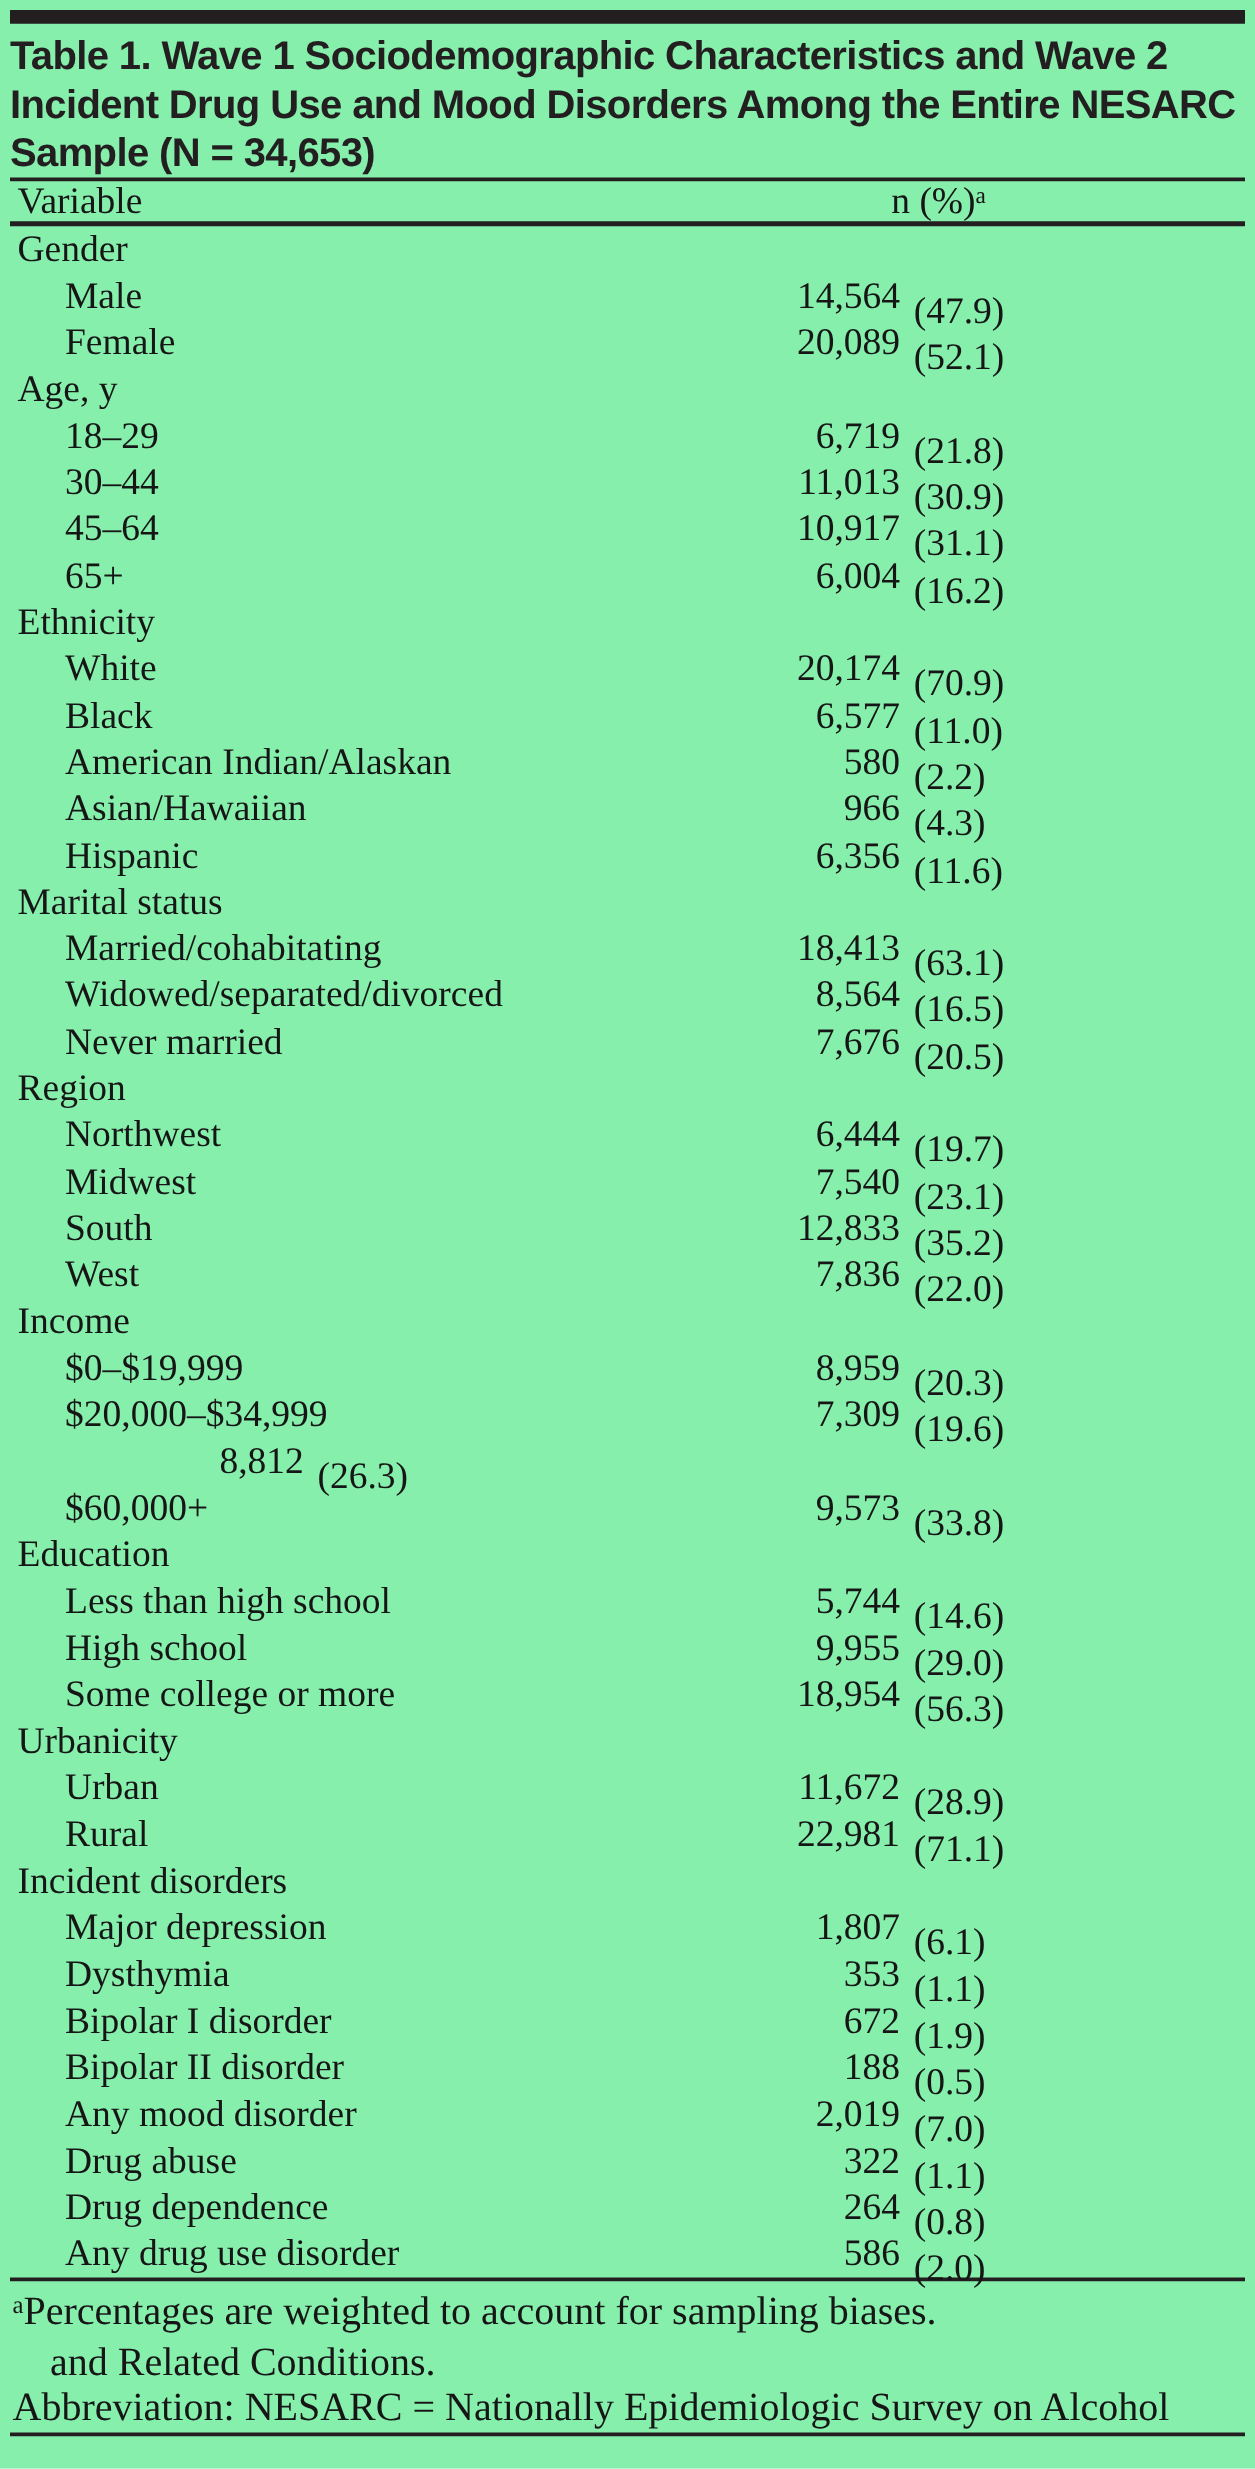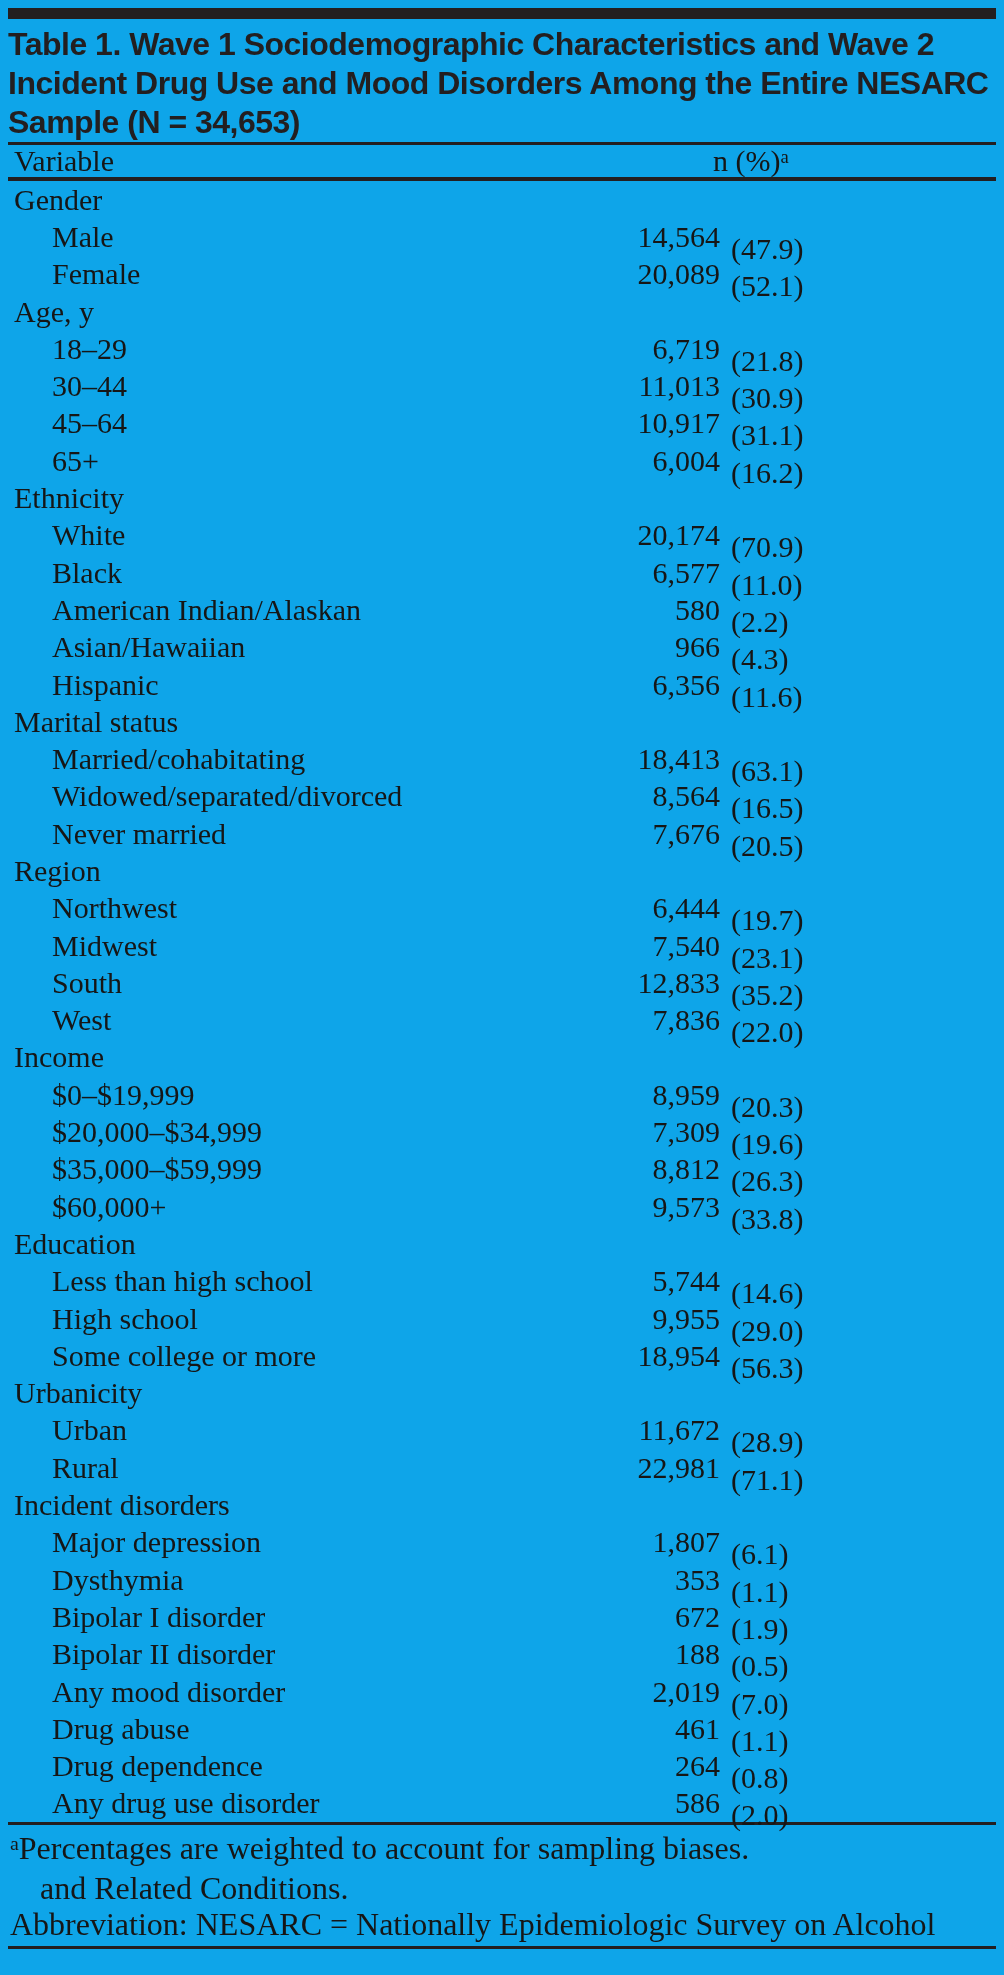--- a/index.html
+++ b/index.html
@@ -1,21 +1,21 @@
 <!DOCTYPE html>
 <html><head>
 <meta charset="utf-8">
 <style>
   html,body{margin:0;padding:0;background:#ffffff;}
   .page{
     position:relative;
     width:1004px;height:1975px;
     box-sizing:border-box;
     padding:0 8px;
-    background:#0ea5e9;
+    background:#86efac;
     color:#161616;
     font-family:"Liberation Serif", serif;
     overflow:hidden;
   }
   .rule{background:#231f20;}
   .top-rule{height:11px;margin-top:8px;}
   .title{
     margin-top:6px;
     height:117px;
     font-family:"Liberation Sans", sans-serif;
@@ -189,21 +189,20 @@
         <span class="label">$0–$19,999</span>
         <span class="num">8,959</span>
         <span class="pct">(20.3)</span>
       </div>
       <div class="trow item">
         <span class="label">$20,000–$34,999</span>
         <span class="num">7,309</span>
         <span class="pct">(19.6)</span>
       </div>
       <div class="trow item">
-        <span class="label">$35,000–$59,999</span>
         <span class="num">8,812</span>
         <span class="pct">(26.3)</span>
       </div>
       <div class="trow item">
         <span class="label">$60,000+</span>
         <span class="num">9,573</span>
         <span class="pct">(33.8)</span>
       </div>
       <div class="trow category">
         <span class="label">Education</span>
@@ -259,21 +258,21 @@
         <span class="num">188</span>
         <span class="pct">(0.5)</span>
       </div>
       <div class="trow item">
         <span class="label">Any mood disorder</span>
         <span class="num">2,019</span>
         <span class="pct">(7.0)</span>
       </div>
       <div class="trow item">
         <span class="label">Drug abuse</span>
-        <span class="num">461</span>
+        <span class="num">322</span>
         <span class="pct">(1.1)</span>
       </div>
       <div class="trow item">
         <span class="label">Drug dependence</span>
         <span class="num">264</span>
         <span class="pct">(0.8)</span>
       </div>
       <div class="trow item">
         <span class="label">Any drug use disorder</span>
         <span class="num">586</span>

